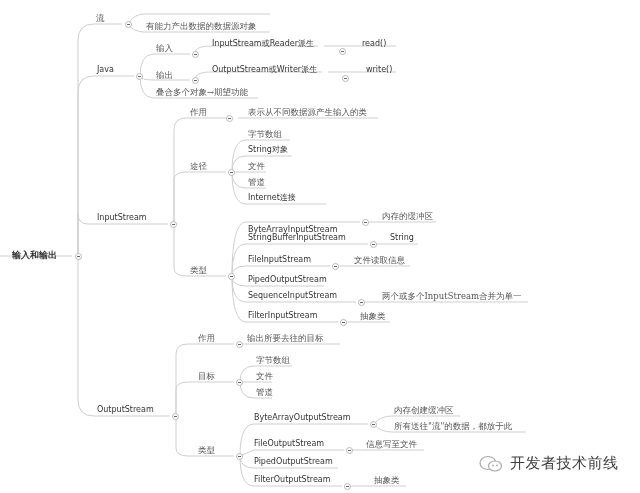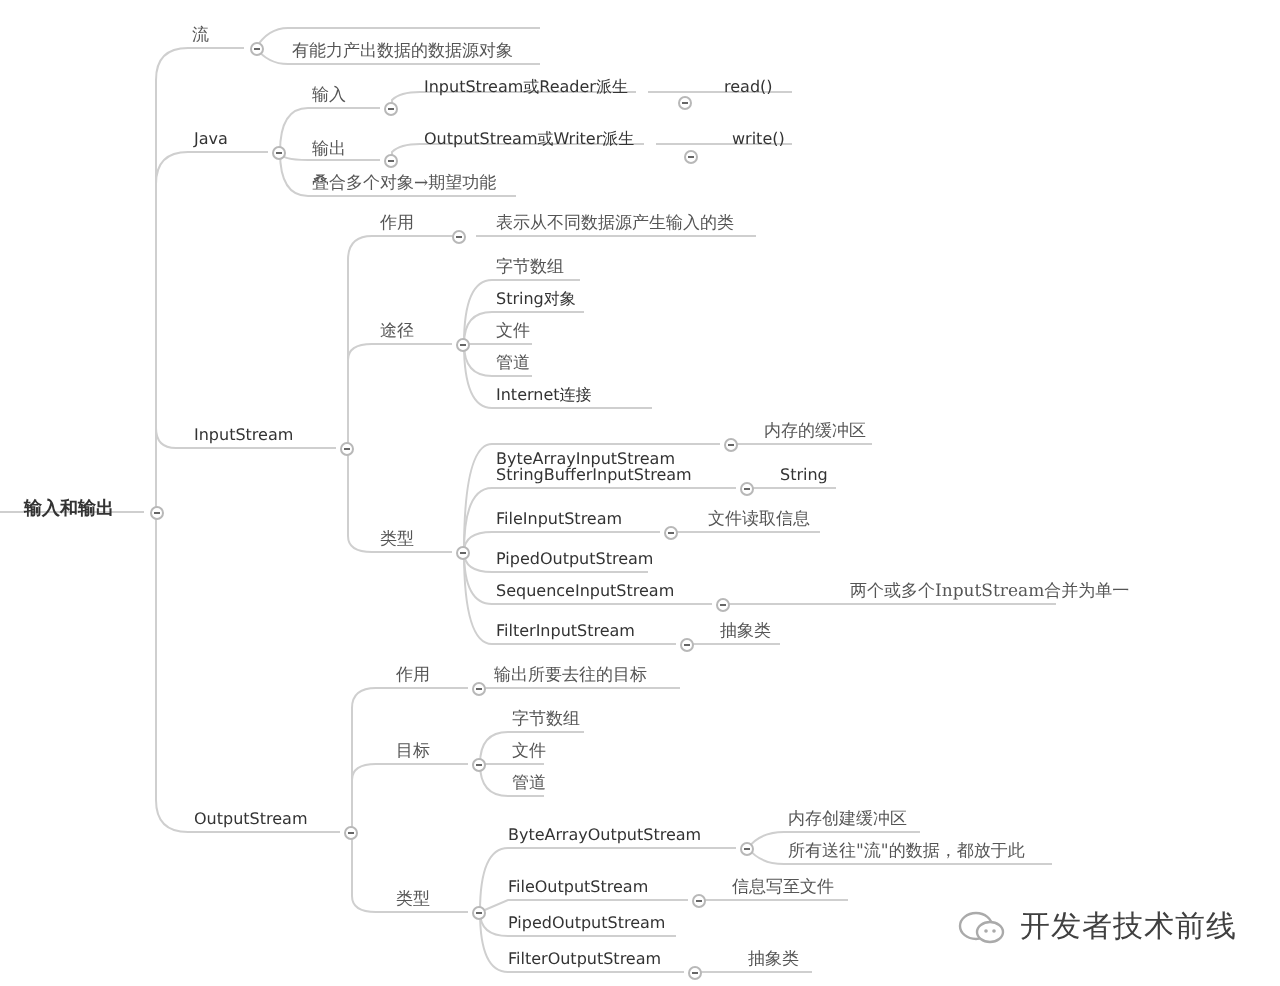--- a/index.html
+++ b/index.html
@@ -124,21 +124,21 @@
   <div class="node zh" style="left:382px;top:210px;">内存的缓冲区</div>
   <div class="node mono" style="left:248px;top:232px;">StringBufferInputStream</div>
   <div class="toggle" style="left:370px;top:241px;"></div>
   <div class="node mono" style="left:390px;top:232px;">String</div>
   <div class="node mono" style="left:248px;top:254px;">FileInputStream</div>
   <div class="toggle" style="left:332px;top:263px;"></div>
   <div class="node zh" style="left:354px;top:254px;">文件读取信息</div>
   <div class="node mono" style="left:248px;top:274px;">PipedOutputStream</div>
   <div class="node mono" style="left:248px;top:290px;">SequenceInputStream</div>
   <div class="toggle" style="left:358px;top:299px;"></div>
-  <div class="node zh" style="left:382px;top:290px;margin-left:43px;">两个或多个InputStream合并为单一</div>
+  <div class="node zh" style="left:382px;top:290px;">两个或多个InputStream合并为单一</div>
   <div class="node mono" style="left:248px;top:310px;">FilterInputStream</div>
   <div class="toggle" style="left:340px;top:319px;"></div>
   <div class="node zh" style="left:360px;top:310px;">抽象类</div>
 
   <div class="node mono" style="left:97px;top:404px;">OutputStream</div>
   <div class="toggle" style="left:172px;top:413px;"></div>
   <div class="node zh" style="left:198px;top:332px;">作用</div>
   <div class="toggle" style="left:236px;top:341px;"></div>
   <div class="node zh" style="left:247px;top:332px;">输出所要去往的目标</div>
 

